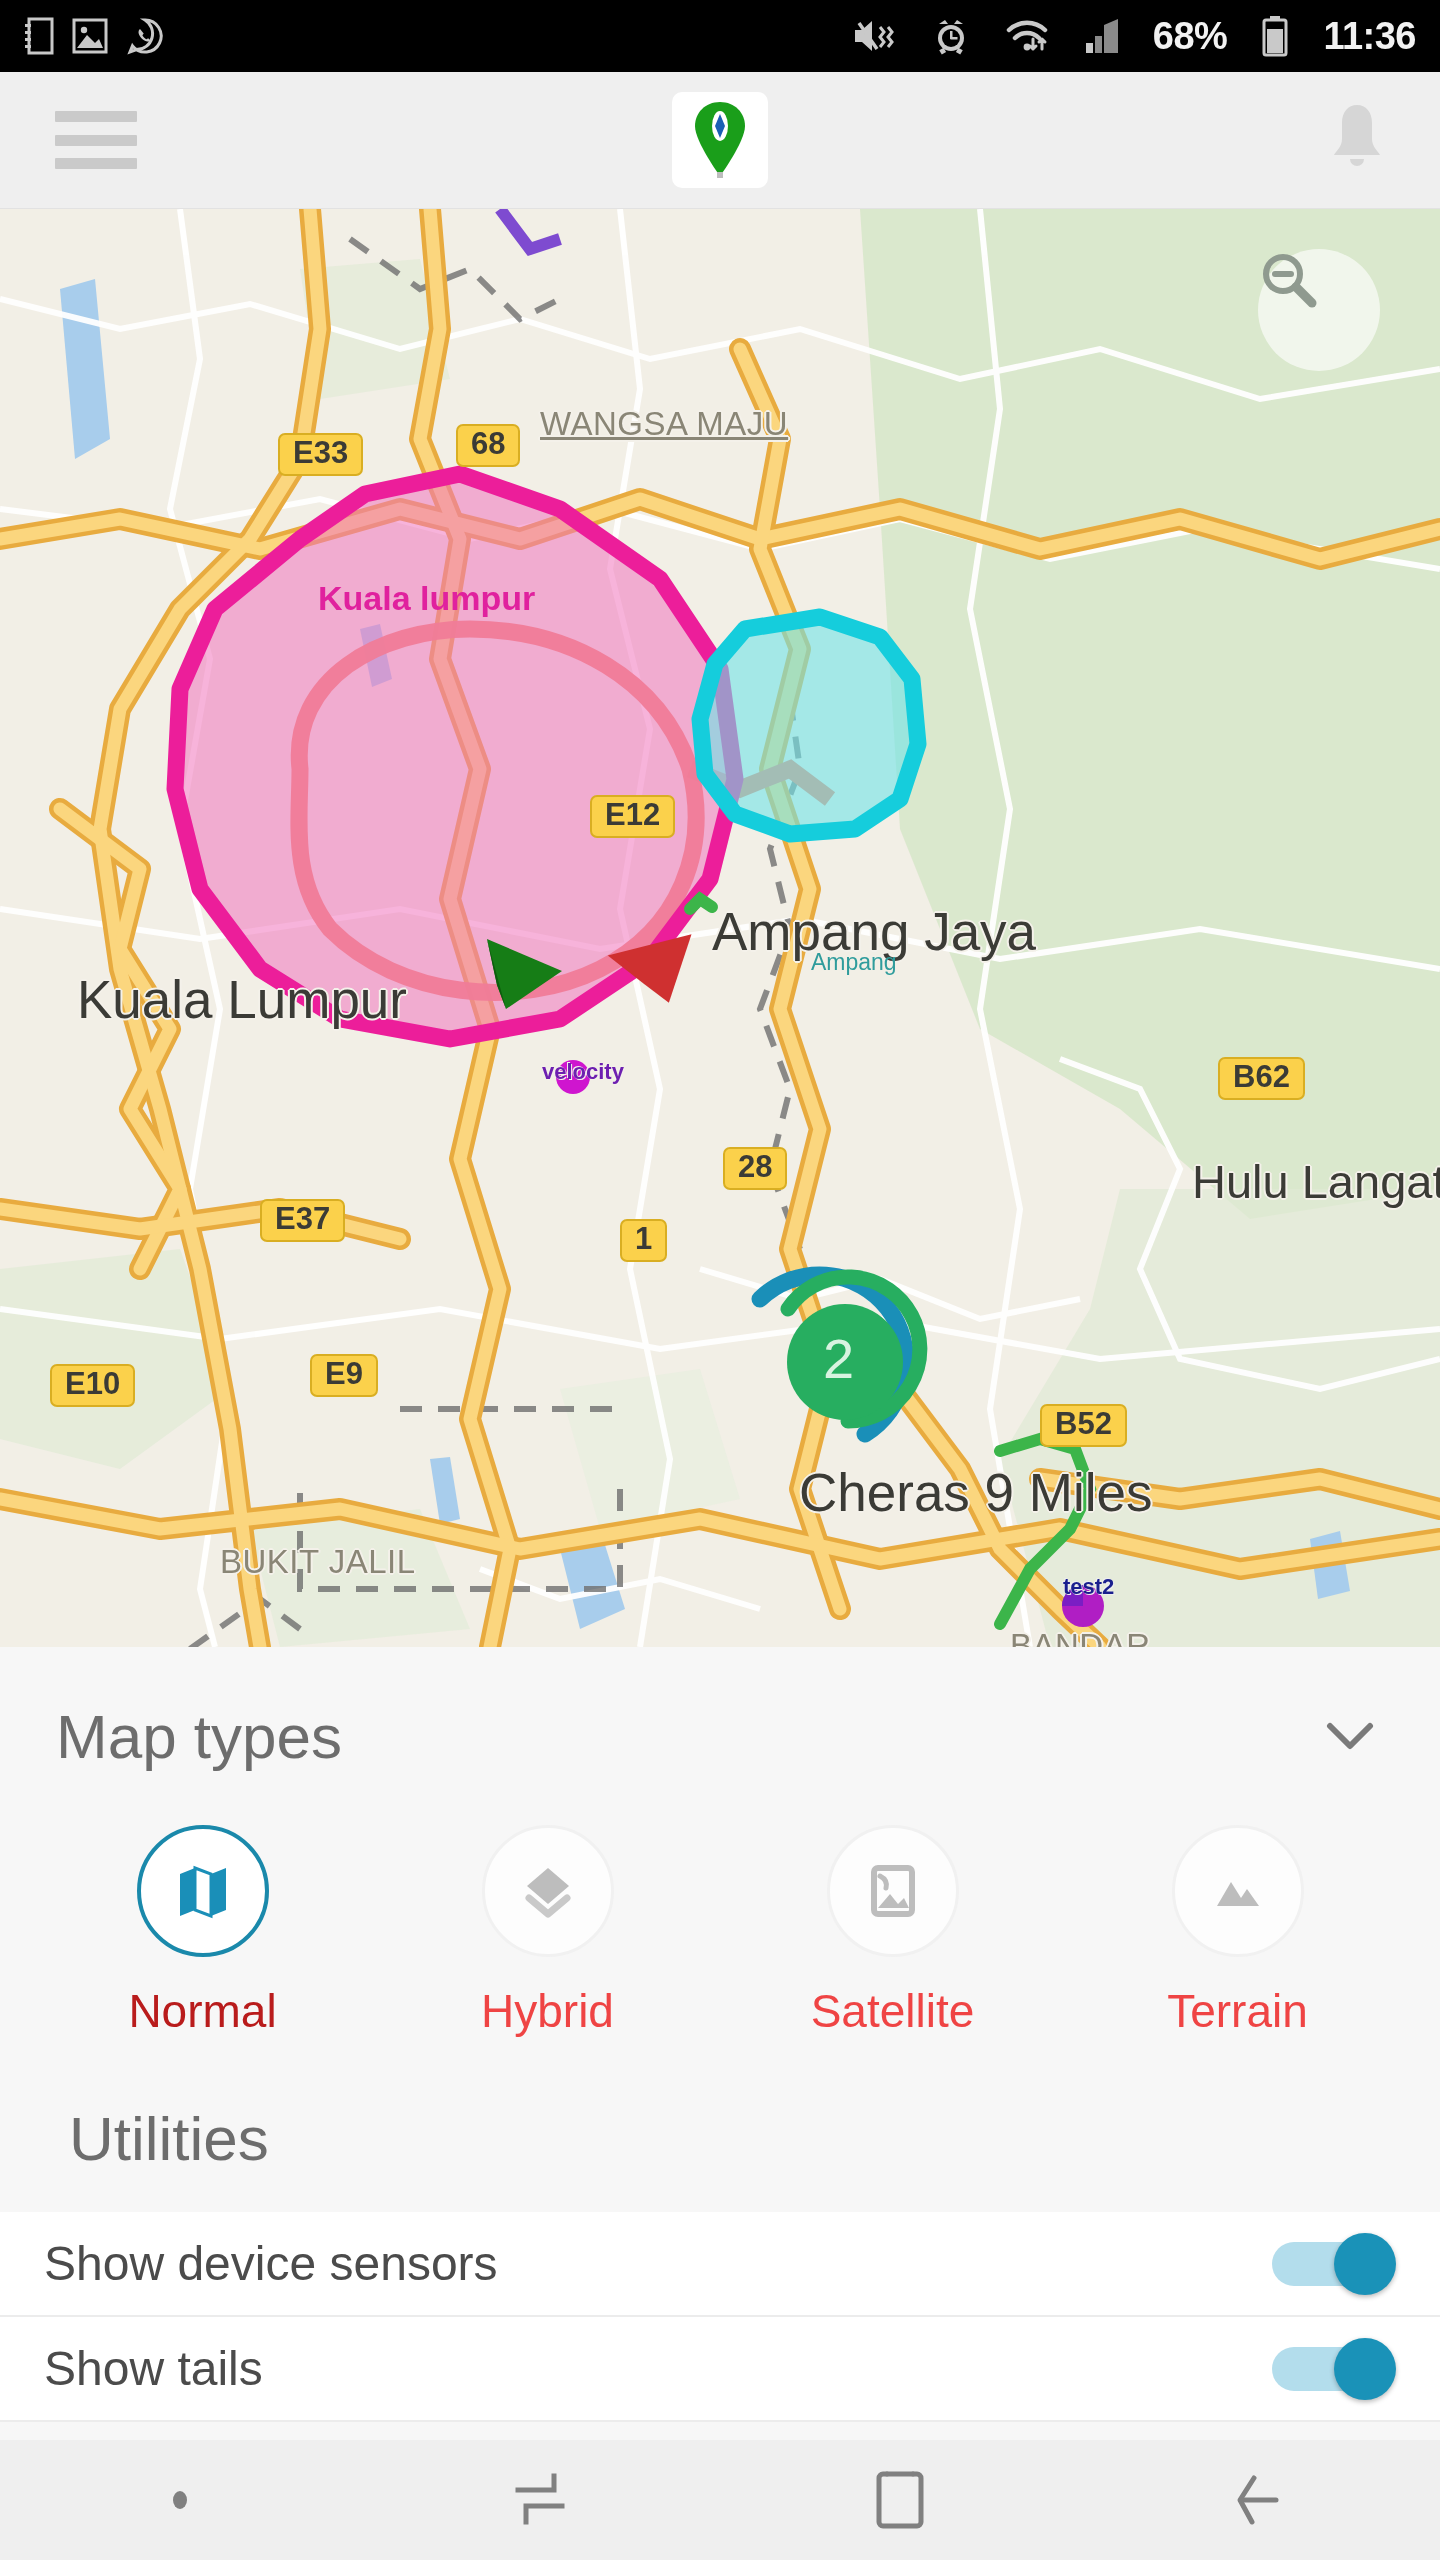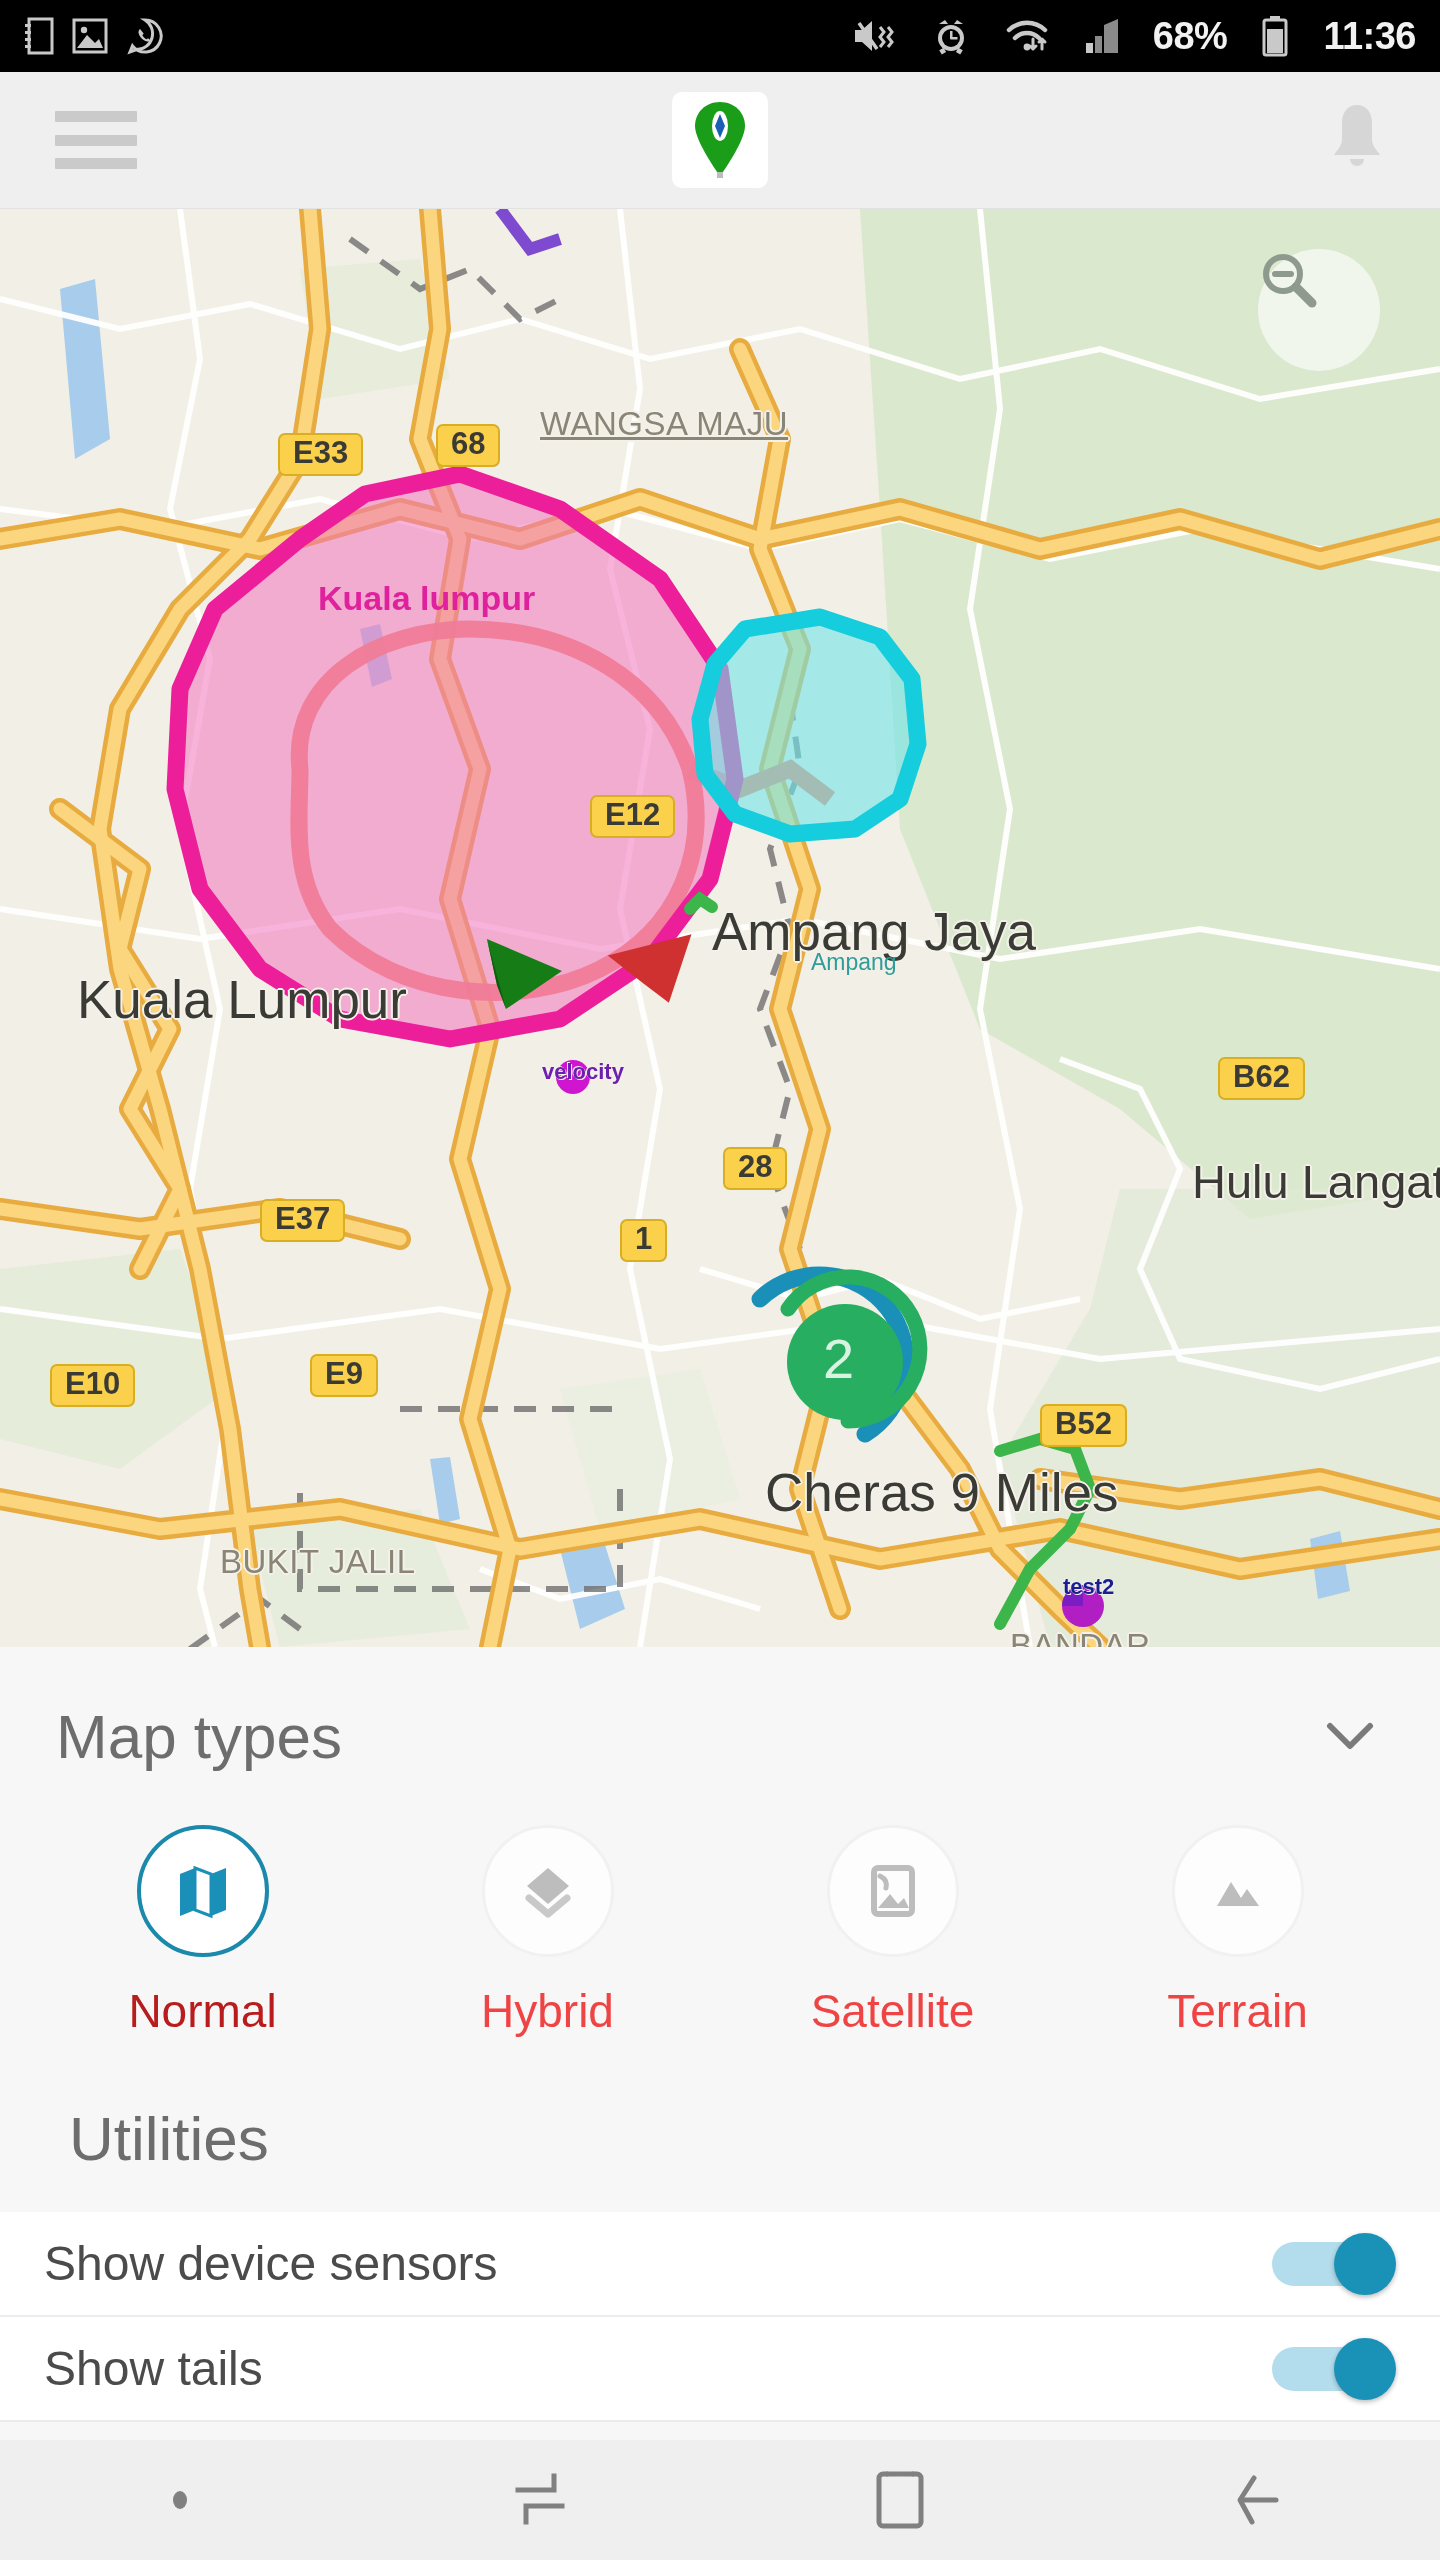--- a/index.html
+++ b/index.html
@@ -336,29 +336,29 @@
     </svg>
 
     <div class="map-label" style="left:823px; top:1117px; font-size:56px; color:#d8f3e0; text-shadow:none;">2</div>
 
     <div class="map-label lbl-caps" style="left:540px; top:196px;text-decoration:underline;">WANGSA MAJU</div>
     <div class="map-label lbl-kl-pink" style="left:318px; top:370px;">Kuala lumpur</div>
     <div class="map-label lbl-city-big" style="left:77px; top:760px;">Kuala Lumpur</div>
     <div class="map-label lbl-city-big" style="left:712px; top:692px;">Ampang Jaya</div>
     <div class="map-label lbl-ampang-sm" style="left:811px; top:740px;">Ampang</div>
     <div class="map-label lbl-city" style="left:1192px; top:945px;">Hulu Langat</div>
-    <div class="map-label lbl-city-big" style="left:765px; top:1253px;">Cheras 9 Miles</div>
+    <div class="map-label lbl-city-big" style="left:799px; top:1253px;">Cheras 9 Miles</div>
     <div class="map-label lbl-caps" style="left:220px; top:1334px;">BUKIT JALIL</div>
     <div class="map-label lbl-caps" style="left:1010px; top:1418px;">BANDAR</div>
 
     <div class="map-label lbl-velocity" style="left:542px; top:850px;">velocity</div>
     <div class="map-label lbl-test2" style="left:1063px; top:1365px;">test2</div>
 
     <div class="shield" style="left:278px; top:224px;">E33</div>
-    <div class="shield" style="left:436px; top:215px;">68</div>
+    <div class="shield" style="left:456px; top:215px;">68</div>
     <div class="shield" style="left:590px; top:586px;">E12</div>
     <div class="shield" style="left:1218px; top:848px;">B62</div>
     <div class="shield" style="left:723px; top:938px;">28</div>
     <div class="shield" style="left:260px; top:990px;">E37</div>
     <div class="shield" style="left:620px; top:1010px;">1</div>
     <div class="shield" style="left:50px; top:1155px;">E10</div>
     <div class="shield" style="left:310px; top:1145px;">E9</div>
     <div class="shield" style="left:1040px; top:1195px;">B52</div>
 
     <div class="zoom-btn">

